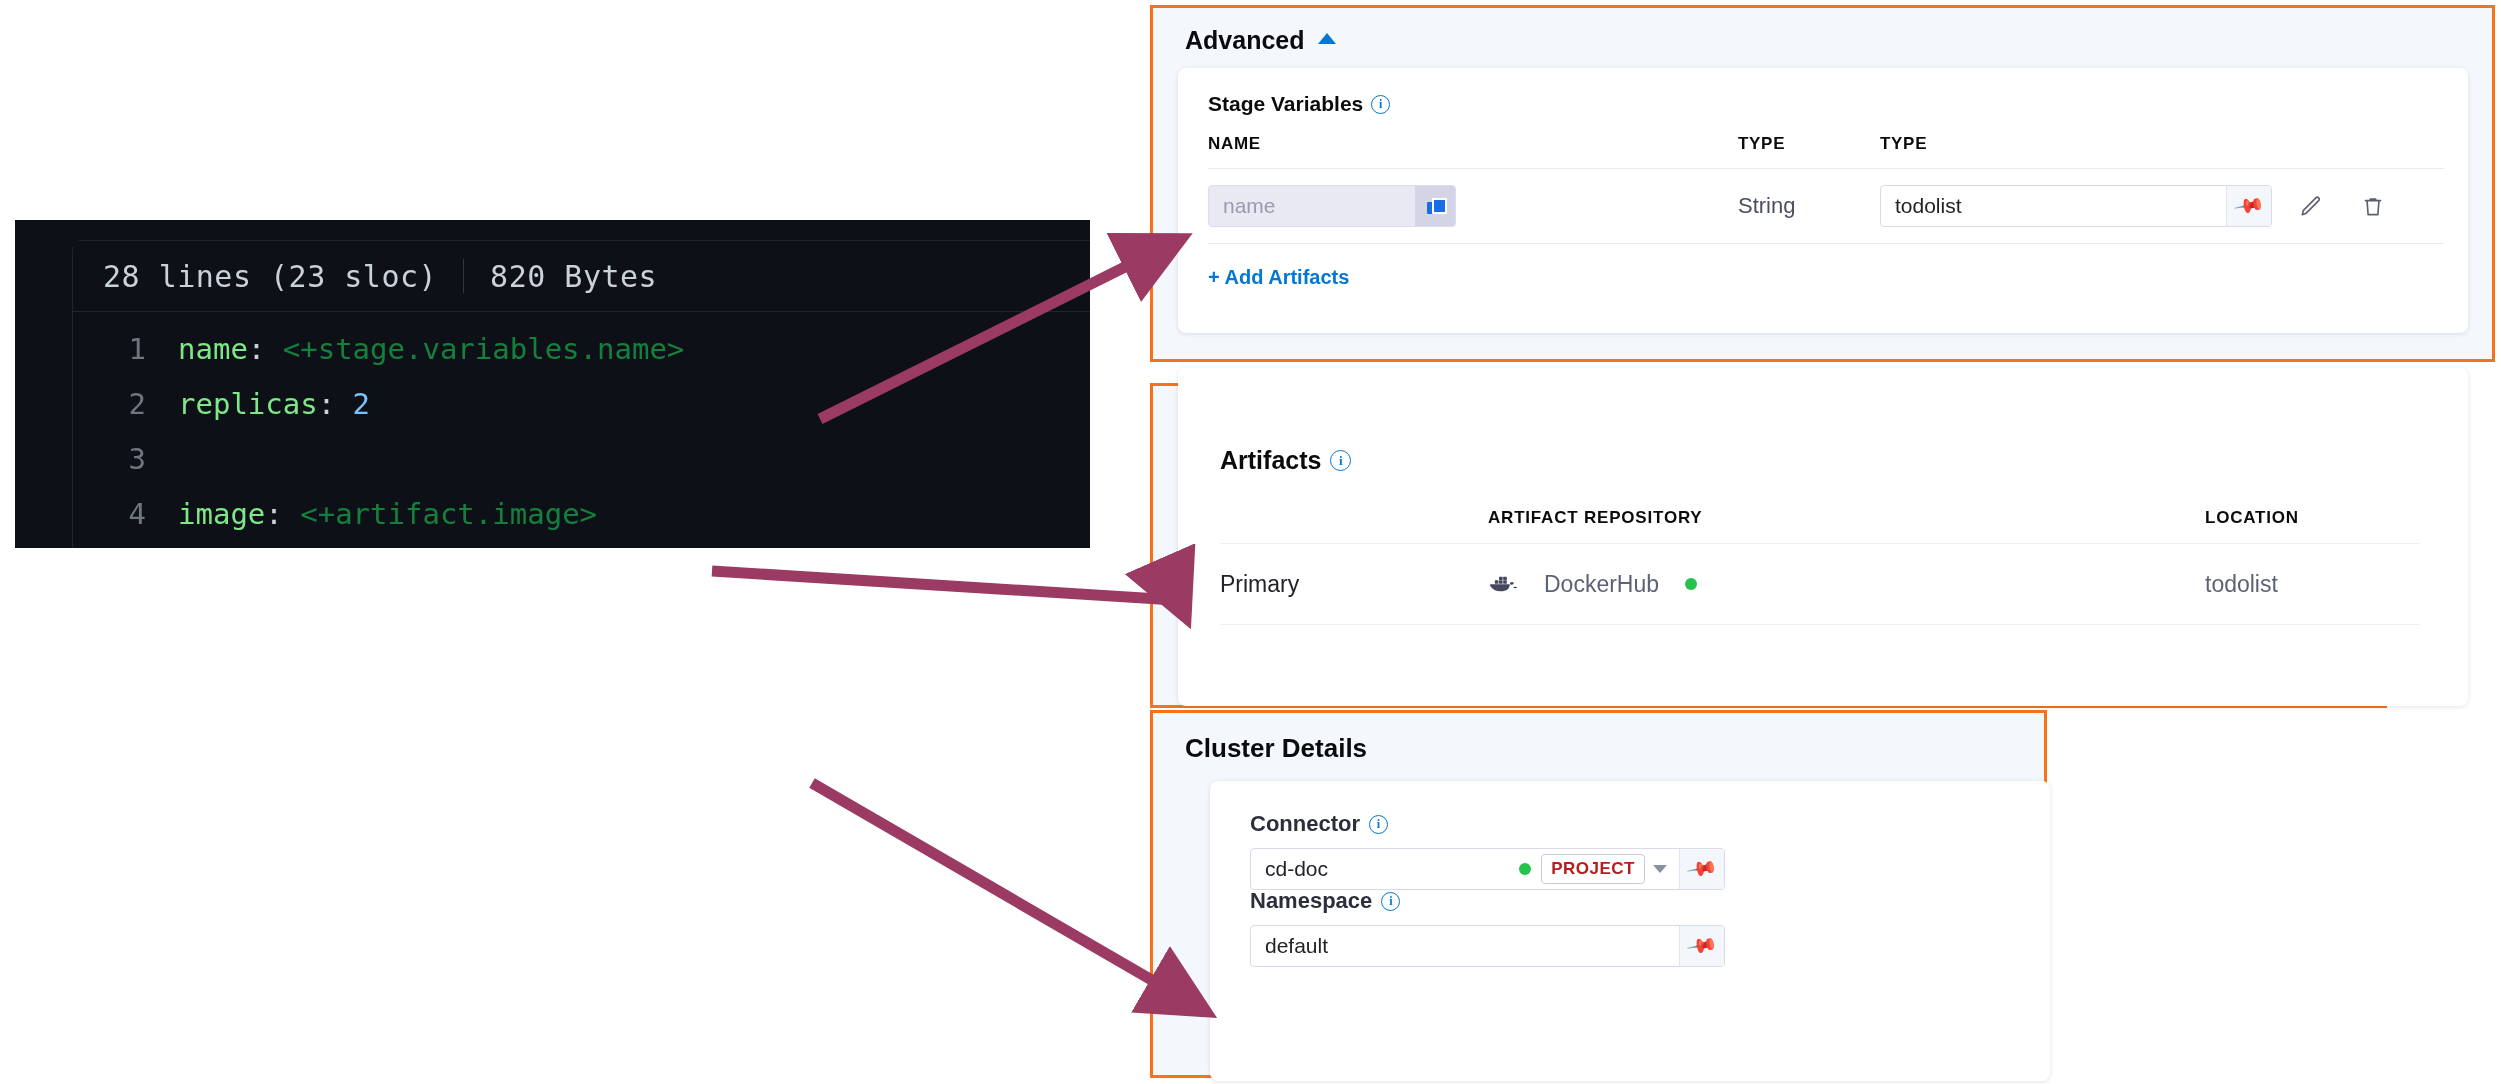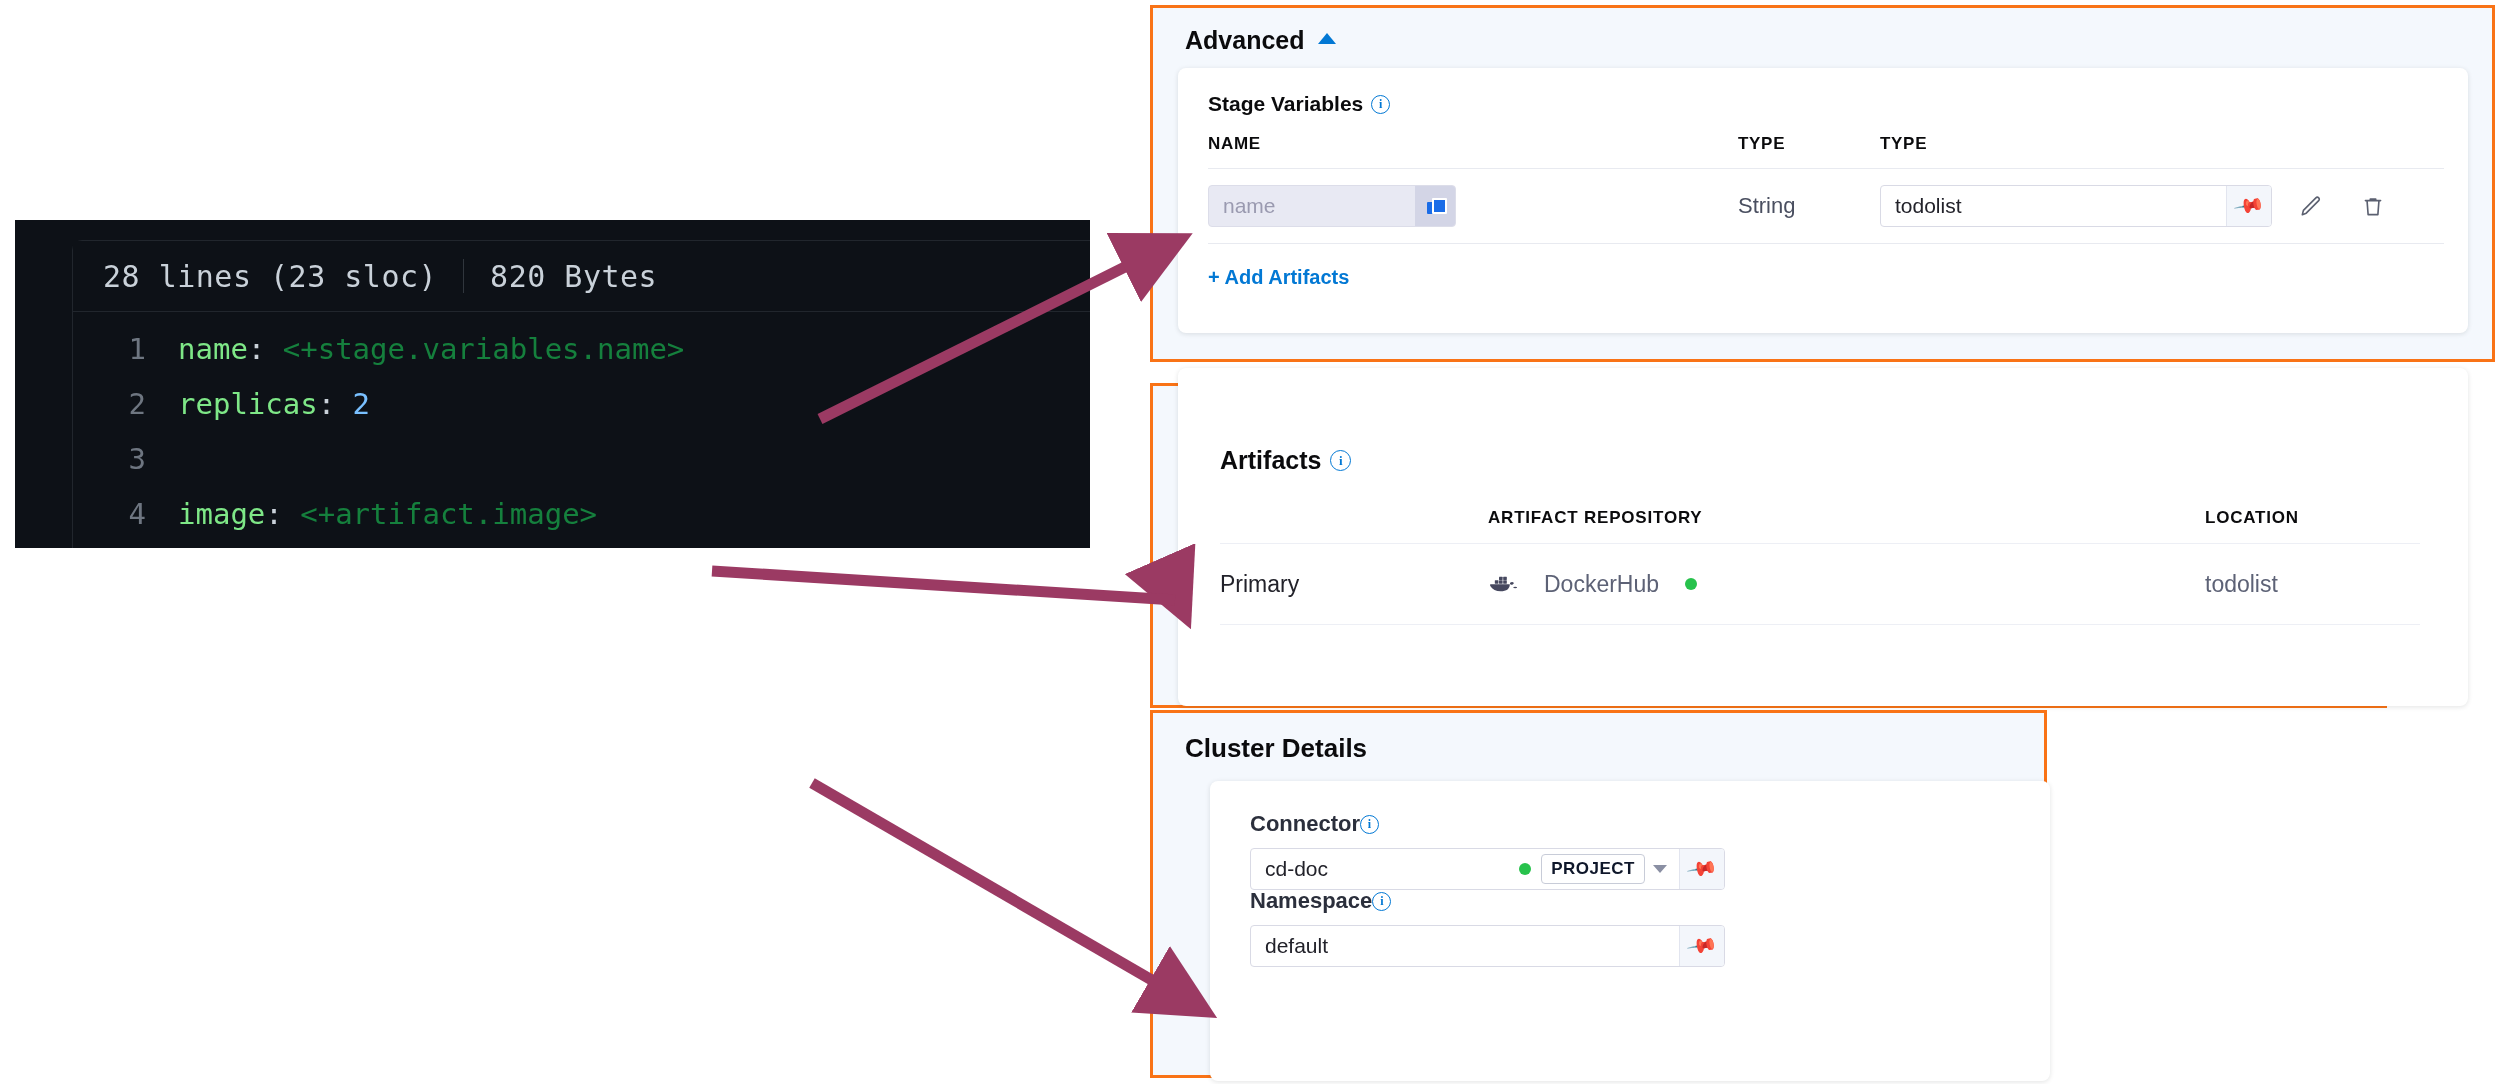--- a/index.html
+++ b/index.html
@@ -200,33 +200,33 @@
   #cluster-title{
     position:absolute;left:32px;top:20px;
     font-size:26px;font-weight:bold;color:#0b0b0d;
   }
   #cluster-card{
     position:absolute;left:57px;top:68px;width:840px;height:300px;
   }
   #connector-label,#namespace-label{
     position:absolute;left:40px;
     font-size:22px;font-weight:bold;color:#2b2f3c;
-    display:flex;align-items:center;gap:0;
+    display:flex;align-items:center;gap:9px;
   }
   #connector-label{top:30px;}
   #namespace-label{top:107px;}
   #connector-field{
     position:absolute;left:40px;top:67px;width:475px;
   }
   #namespace-field{
     position:absolute;left:40px;top:144px;width:475px;
   }
   .scope-chip{
     border:1px solid #c8ccd8;border-radius:4px;
-    font-size:17px;font-weight:bold;letter-spacing:.5px;color:#0f172a;
+    font-size:17px;font-weight:bold;letter-spacing:.5px;color:#b91c1c;
     padding:4px 9px;margin-right:8px;white-space:nowrap;
   }
   .caret-down{
     width:0;height:0;
     border-left:7px solid transparent;border-right:7px solid transparent;
     border-top:8px solid #8a8fa3;margin-right:12px;flex:none;
   }
 
   
   #arrow-layer{position:absolute;left:0;top:0;width:2501px;height:1084px;pointer-events:none;}

